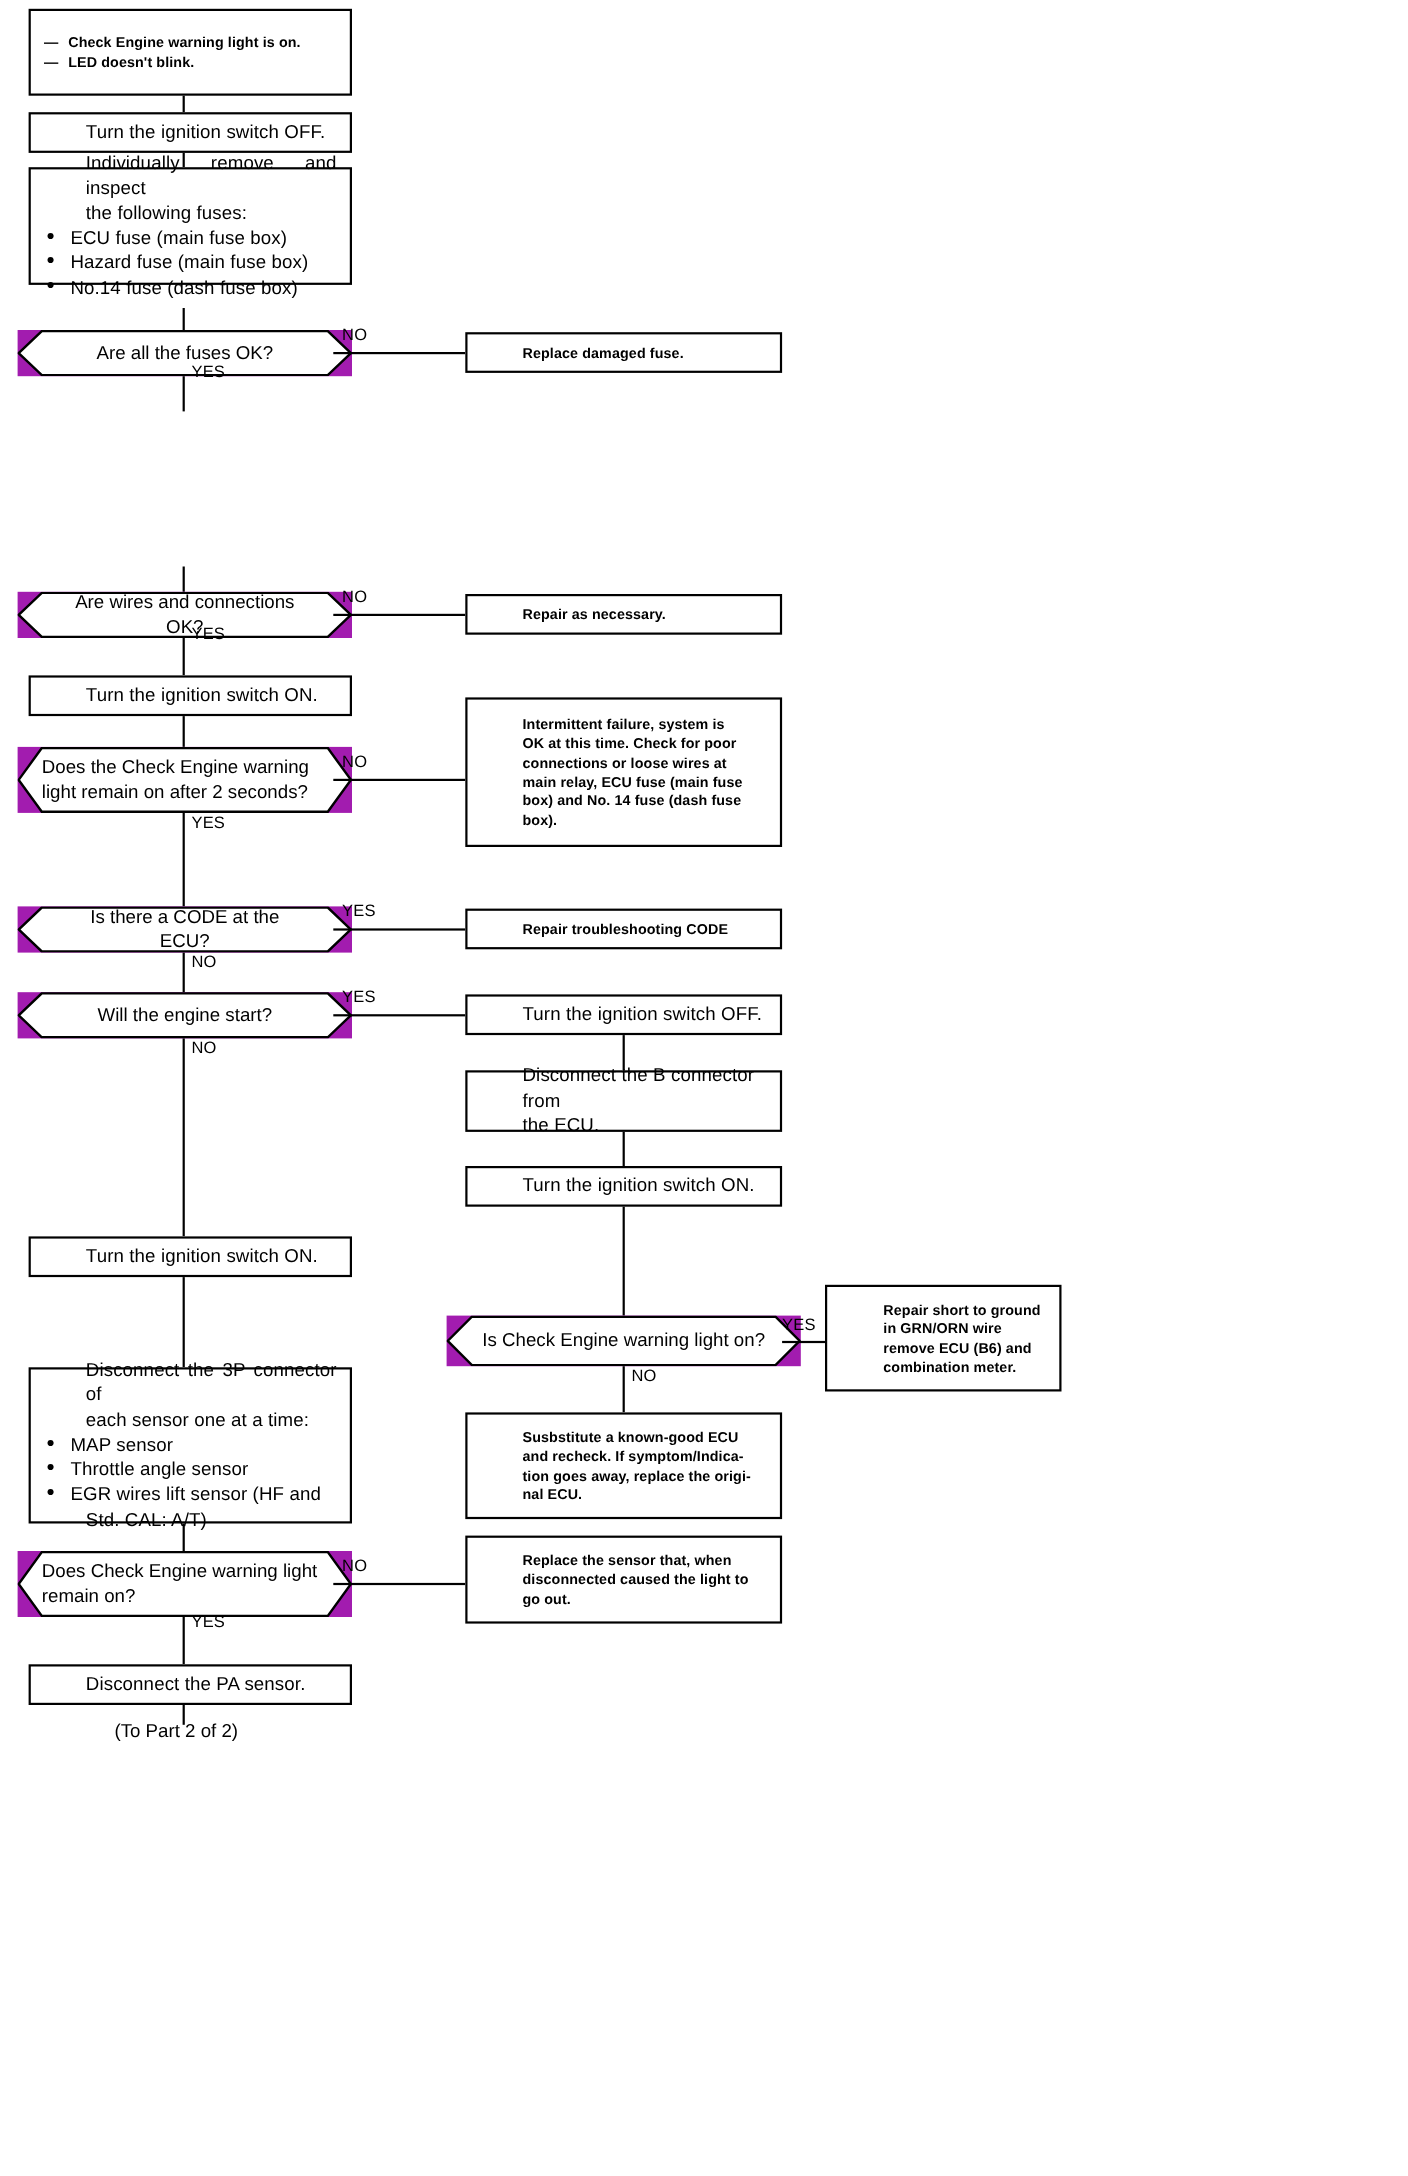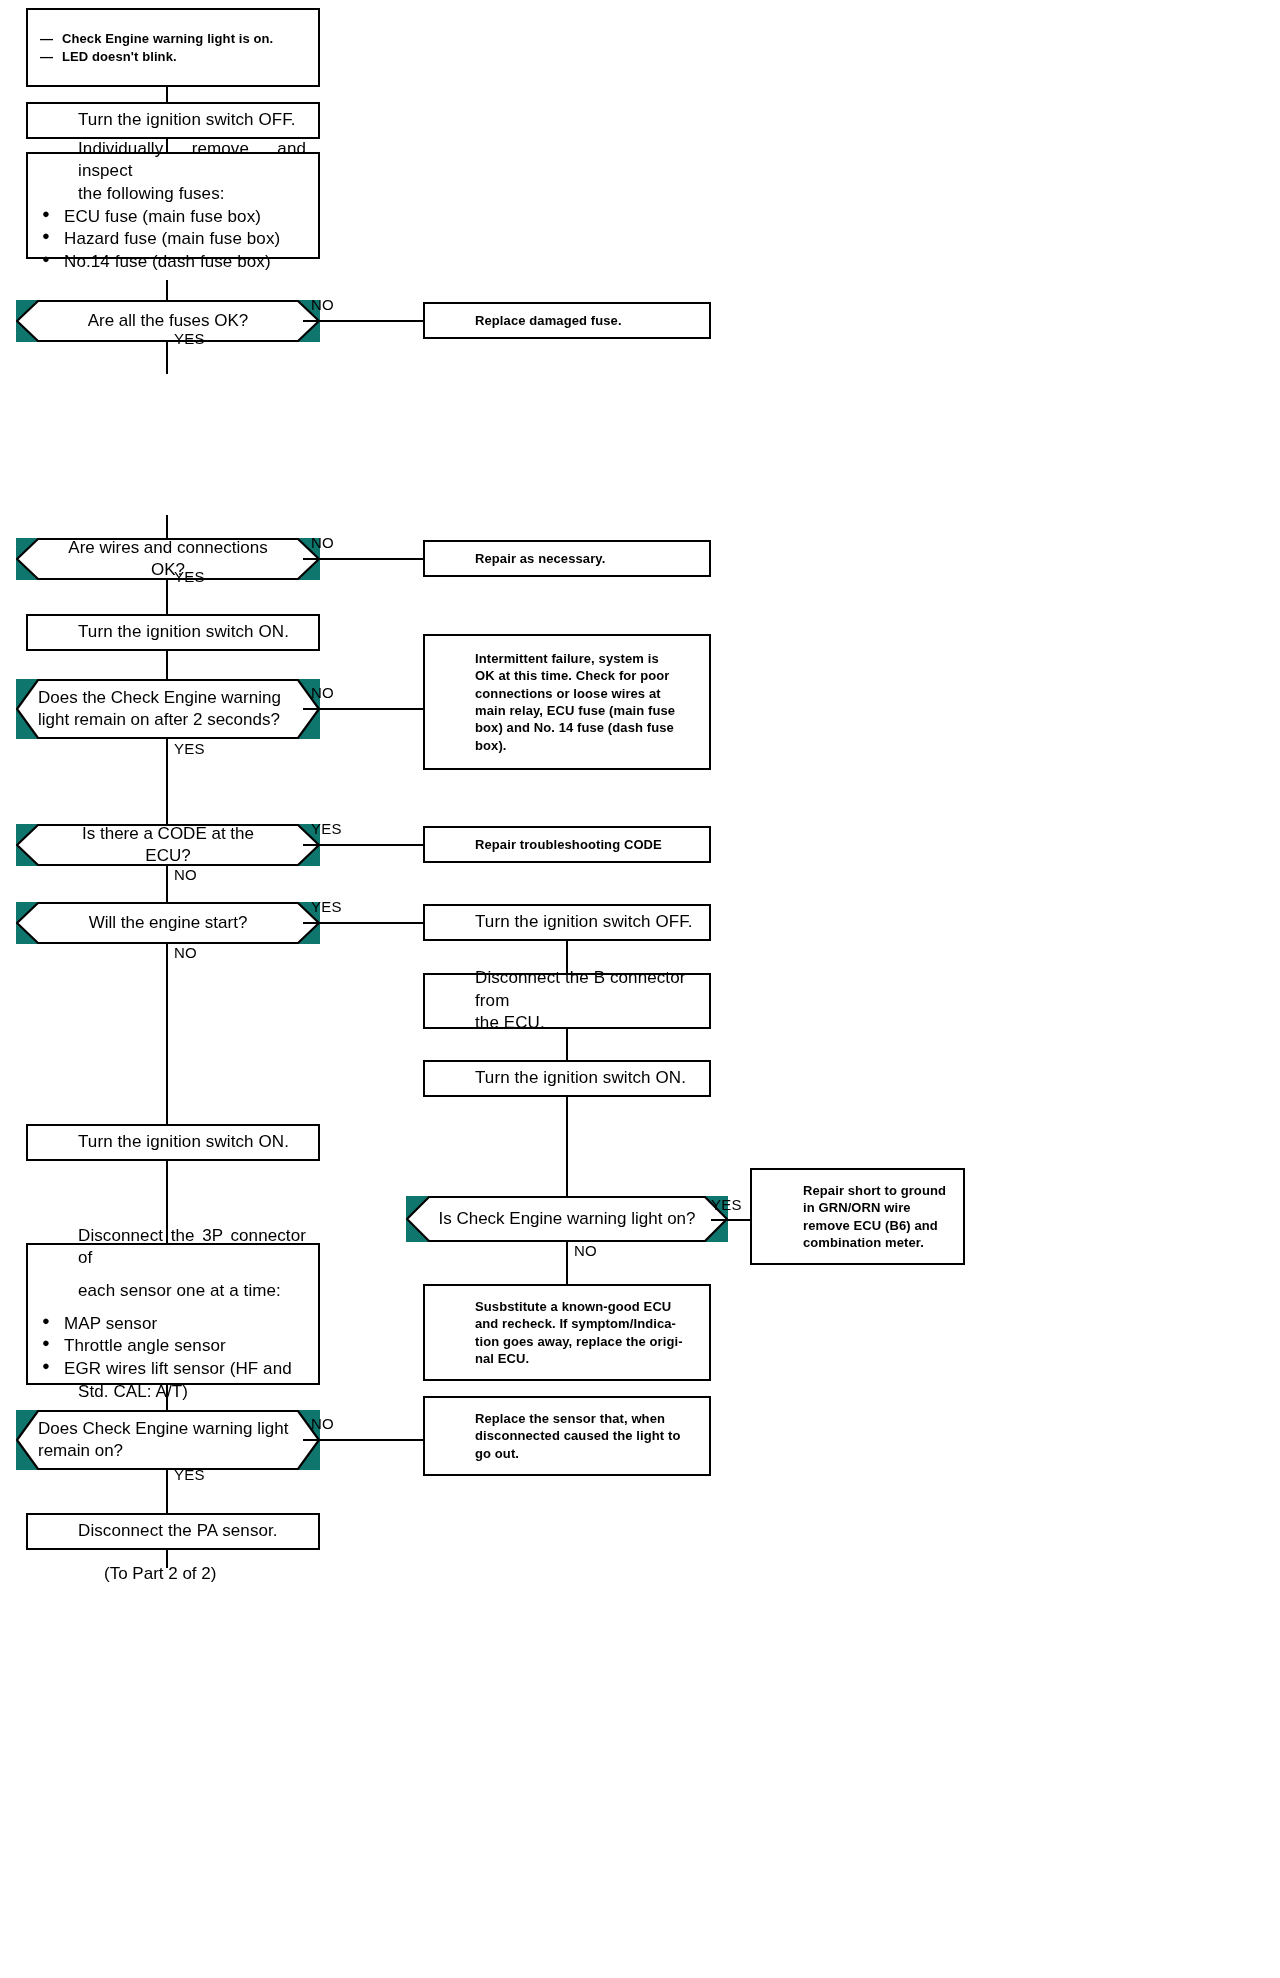--- a/index.html
+++ b/index.html
@@ -56,21 +56,21 @@
   .dash-list li { position: relative; padding-left: 22px; line-height: 1.32; }
   .dash-list li::before {
     content: "\2014";
     position: absolute; left: 0; top: 0;
   }
 
   
   .hex {
     position: absolute;
     box-sizing: border-box;
-    background: #0f766e;
+    background: #a21caf;
   }
   .hex svg { position: absolute; inset: 0; width: 100%; height: 100%; }
   .hex .hexlabel {
     position: absolute;
     inset: 0;
     display: flex;
     flex-direction: column;
     justify-content: center;
     align-items: center;
     padding: 4px 44px;
@@ -259,21 +259,21 @@
     <span class="ln t-bold just">and recheck. If symptom/Indica-</span>
     <span class="ln t-bold just">tion goes away, replace the origi-</span>
     <span class="ln t-bold">nal ECU.</span>
   </div>
 
   <div class="box" style="left:26px; top:1124px; width:294px; height:37px;">
     <span class="ln t-plain center">Turn the ignition switch ON.</span>
   </div>
   <div class="vline" style="left:166px; top:1161px; height:82px;"></div>
 
-  <div class="box" style="left:26px; top:1243px; width:294px; height:142px; padding:9px 12px;gap:10px;">
+  <div class="box" style="left:26px; top:1243px; width:294px; height:142px; padding:9px 12px;">
     <span class="ln t-plain just">Disconnect  the  3P  connector  of</span>
     <span class="ln t-plain">each sensor one at a time:</span>
     <ul class="bullets t-plain">
       <li>MAP sensor</li>
       <li>Throttle angle sensor</li>
       <li>
         <span>EGR wires lift sensor (HF and</span>
         <span class="cont">Std. CAL: A/T)</span>
       </li>
     </ul>

